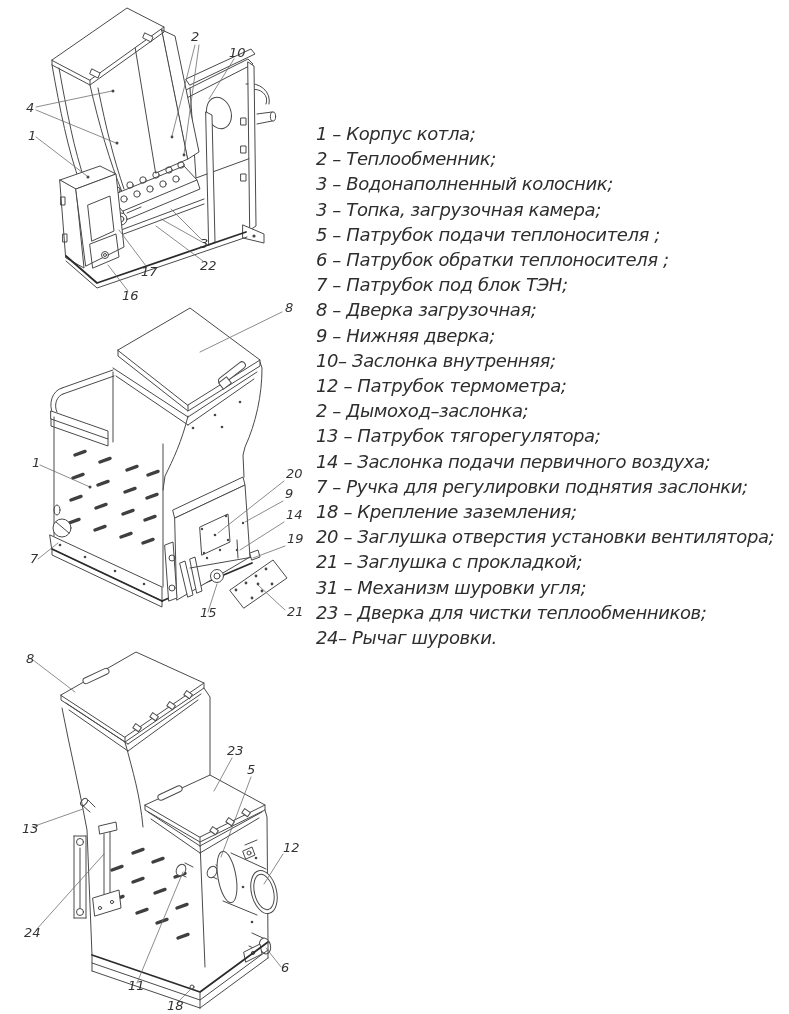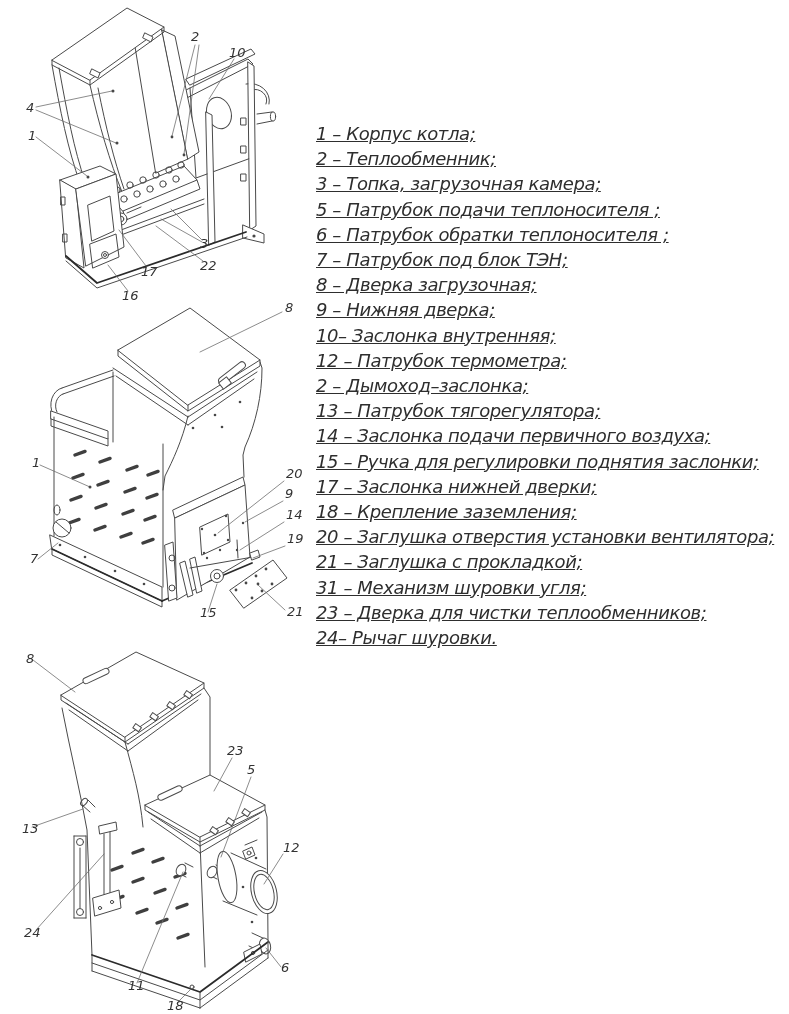--- a/index.html
+++ b/index.html
@@ -11,21 +11,21 @@
         stroke:#4a4a4a;stroke-width:1;fill:none;stroke-linejoin:round;stroke-linecap:round;}
   .fig .f{fill:#ffffff;}
   .fig .dark{stroke:#2b2b2b;stroke-width:1.8;}
   .fig .ld{stroke:#6e6e6e;stroke-width:.8;}
   .fig .dot{fill:#474747;stroke:none;}
   .fig .dash{stroke:#3f3f3f;stroke-width:3.4;}
   .fig text.co{font:italic 13px "DejaVu Sans",sans-serif;fill:#333;stroke:none;}
   
   .legend{position:absolute;left:316px;top:121px;width:470px;}
   .legend .row{font:italic 18px/25.2px "DejaVu Sans",sans-serif;color:#2e2e2e;
-        letter-spacing:-.4px;white-space:nowrap;text-decoration:underline;}
+        letter-spacing:-.4px;white-space:nowrap;}
 </style>
 </head>
 <body>
 
 <div class="page">
 
   <svg class="fig" style="left:0;top:0" width="330" height="312" viewBox="0 0 330 312">
 
     <g>
       <path d="M246,84 A19,17 0 0 1 269,104 M251,90 A12,11 0 0 1 266,104"></path>
@@ -344,33 +344,33 @@
     <text class="co" x="283" y="222">12</text>
     <text class="co" x="24" y="307">24</text>
     <text class="co" x="128" y="360">11</text>
     <text class="co" x="281" y="342">6</text>
     <text class="co" x="167" y="380">18</text>
   </svg>
 
   <div class="legend">
     <div class="row">1 – Корпус котла;</div>
     <div class="row">2 – Теплообменник;</div>
+    <div class="row">3 – Водонаполненный колосник;</div>
     <div class="row">3 – Топка, загрузочная камера;</div>
     <div class="row">5 – Патрубок подачи теплоносителя ;</div>
     <div class="row">6 – Патрубок обратки теплоносителя ;</div>
     <div class="row">7 – Патрубок под блок ТЭН;</div>
     <div class="row">8 – Дверка загрузочная;</div>
     <div class="row">9 – Нижняя дверка;</div>
     <div class="row">10– Заслонка внутренняя;</div>
     <div class="row">12 – Патрубок термометра;</div>
     <div class="row">2 – Дымоход–заслонка;</div>
     <div class="row">13 – Патрубок тягорегулятора;</div>
     <div class="row">14 – Заслонка подачи первичного воздуха;</div>
-    <div class="row">15 – Ручка для регулировки поднятия заслонки;</div>
-    <div class="row">17 – Заслонка нижней дверки;</div>
+    <div class="row">7 – Ручка для регулировки поднятия заслонки;</div>
     <div class="row">18 – Крепление заземления;</div>
     <div class="row">20 – Заглушка отверстия установки вентилятора;</div>
     <div class="row">21 – Заглушка с прокладкой;</div>
     <div class="row">31 – Механизм шуровки угля;</div>
     <div class="row">23 – Дверка для чистки теплообменников;</div>
     <div class="row">24– Рычаг шуровки.</div>
   </div>
 
 </div>
 

